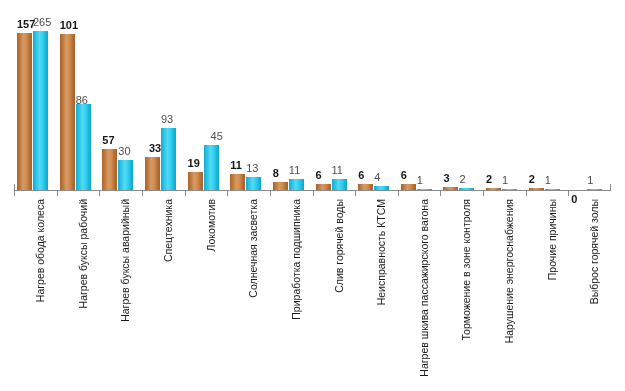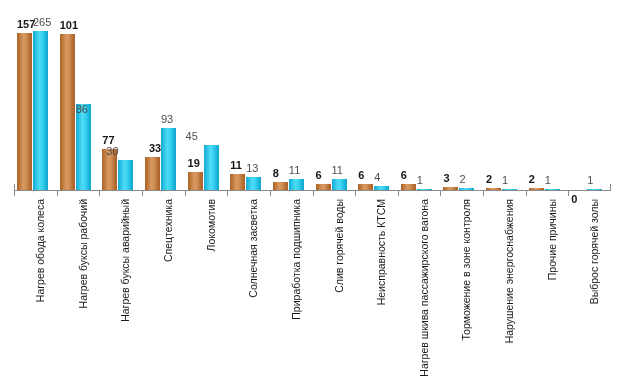--- a/index.html
+++ b/index.html
@@ -114,39 +114,39 @@
       <div class="group" style="left: 0px; width: 42.6429px;">
         <div class="bar s0" style="height: 157px;"></div>
         <div class="vlabel s0" style="left: 3px; bottom: 160px;">157</div>
         <div class="bar s1" style="height: 159px;"></div>
         <div class="vlabel s1" style="left: 19px; bottom: 162px;">265</div>
       </div>
       <div class="group" style="left: 42.6429px; width: 42.6429px;">
         <div class="bar s0" style="height: 156px;"></div>
         <div class="vlabel s0" style="left: 3px; bottom: 159px;">101</div>
         <div class="bar s1" style="height: 86px;"></div>
-        <div class="vlabel s1" style="left: 19px; bottom: 75px;">86</div>
+        <div class="vlabel s1" style="left: 19px; bottom: 84px;">86</div>
       </div>
       <div class="group" style="left: 85.2857px; width: 42.6429px;">
         <div class="bar s0" style="height: 41px;"></div>
-        <div class="vlabel s0" style="left: 3px; bottom: 44px;">77</div>
+        <div class="vlabel s0" style="left: 3px; bottom: 44px;">57</div>
         <div class="bar s1" style="height: 30px;"></div>
-        <div class="vlabel s1" style="left: 7px; bottom: 33px;">30</div>
+        <div class="vlabel s1" style="left: 19px; bottom: 33px;">30</div>
       </div>
       <div class="group" style="left: 127.929px; width: 42.6429px;">
         <div class="bar s0" style="height: 33px;"></div>
         <div class="vlabel s0" style="left: 7px; bottom: 36px;">33</div>
         <div class="bar s1" style="height: 62px;"></div>
         <div class="vlabel s1" style="left: 19px; bottom: 65px;">93</div>
       </div>
       <div class="group" style="left: 170.571px; width: 42.6429px;">
         <div class="bar s0" style="height: 18px;"></div>
         <div class="vlabel s0" style="left: 3px; bottom: 21px;">19</div>
         <div class="bar s1" style="height: 45px;"></div>
-        <div class="vlabel s1" style="left: 1px; bottom: 48px;">45</div>
+        <div class="vlabel s1" style="left: 26px; bottom: 48px;">45</div>
       </div>
       <div class="group" style="left: 213.214px; width: 42.6429px;">
         <div class="bar s0" style="height: 16px;"></div>
         <div class="vlabel s0" style="left: 3px; bottom: 19px;">11</div>
         <div class="bar s1" style="height: 13px;"></div>
         <div class="vlabel s1" style="left: 19px; bottom: 16px;">13</div>
       </div>
       <div class="group" style="left: 255.857px; width: 42.6429px;">
         <div class="bar s0" style="height: 8px;"></div>
         <div class="vlabel s0" style="left: 3px; bottom: 11px;">8</div>

